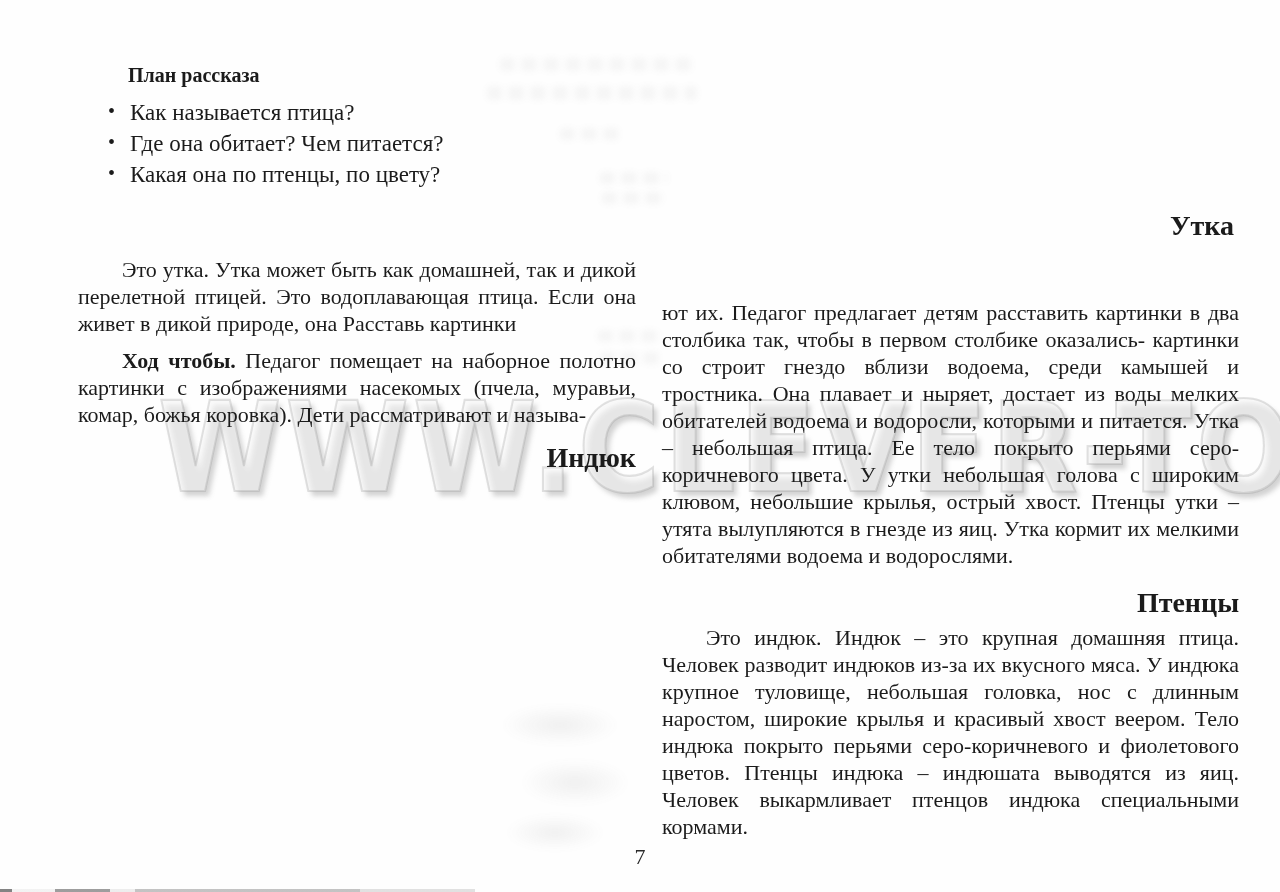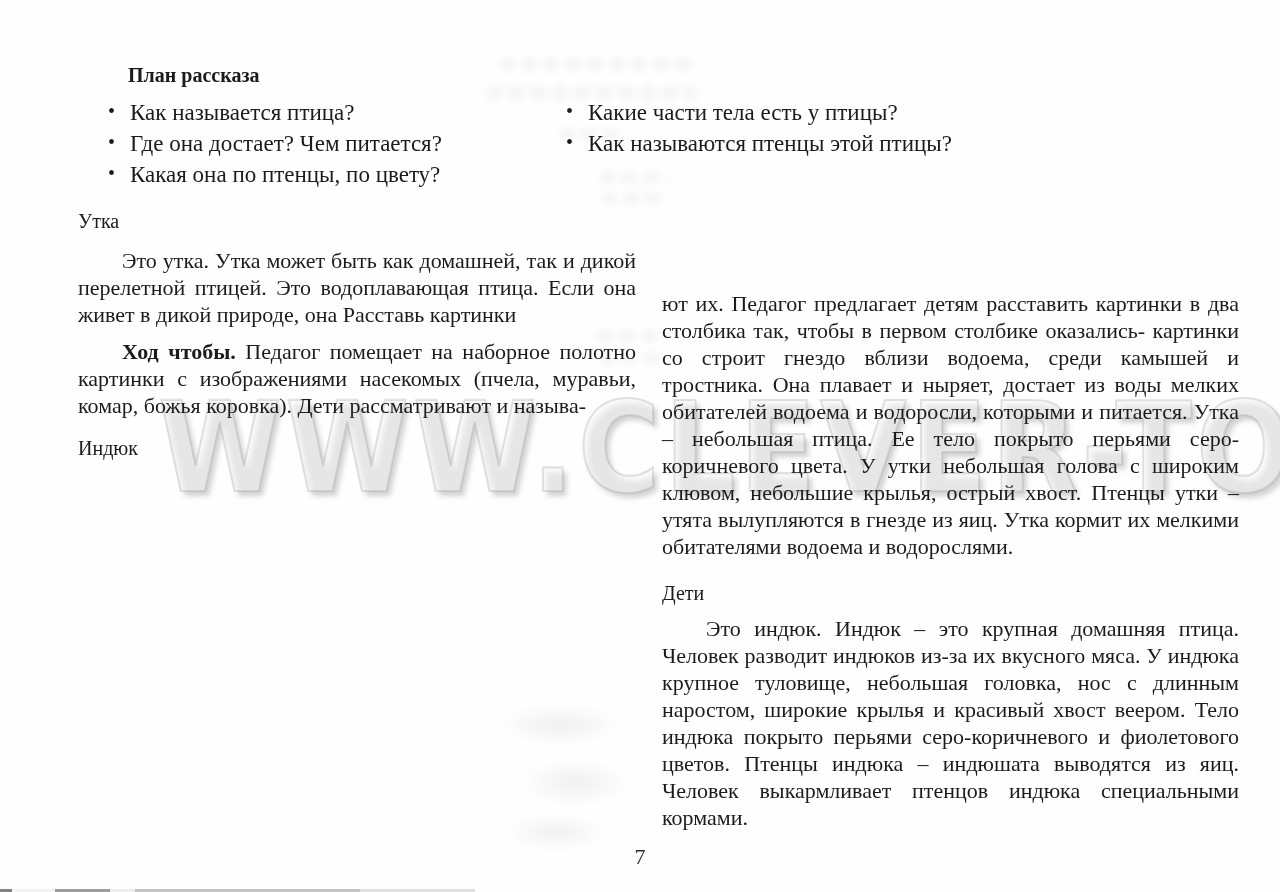--- a/index.html
+++ b/index.html
@@ -73,23 +73,23 @@
   .bullets li { position: relative; padding-left: 24px; }
   .bullets li::before {
     content: "\2022";
     position: absolute;
     left: 2px;
     top: -1px;
     font-size: 20px;
   }
 
   .section-title {
-    font-size: 20px;
-    font-weight: normal;
-    text-align: left;
+    font-size: 28px;
+    font-weight: bold;
+    text-align: right;
     margin: 0;
   }
   .duck-title { margin: 20px 0 14px 0; }
 
   .columns { display: flex; gap: 26px; }
   .col { font-size: 22px; line-height: 27px; text-align: justify; }
   .col-left  { width: 558px; flex: none; }
   .col-right { width: 577px; flex: none; }
 
   .col p { margin: 0; text-indent: 44px; }
@@ -141,44 +141,40 @@
   <div class="ghost blob" style="left:520px; top:760px; width:110px; height:45px;"></div>
   <div class="ghost blob" style="left:505px; top:815px; width:100px; height:35px;"></div>
 
   <div class="content">
 
     <h1 class="plan-title">План рассказа</h1>
 
     <div class="bullet-cols">
       <ul class="bullets bullets-left">
         <li>Как называется птица?</li>
-        <li>Где она достает? Чем питается?</li>
+        <li>Где она обитает? Чем питается?</li>
         <li>Какая она по птенцы, по цвету?</li>
-      </ul>
-      <ul class="bullets bullets-right">
-        <li>Какие части тела есть у птицы?</li>
-        <li>Как называются птенцы этой птицы?</li>
       </ul>
     </div>
 
     <h2 class="section-title duck-title">Утка</h2>
 
     <div class="columns">
 
       <div class="col col-left">
         <p>Это утка. Утка может быть как домашней, так и дикой перелетной птицей. Это водоплавающая птица. Если она живет в дикой природе, она Расставь картинки</p>
         <p class="gap-top"><span class="lead">Ход чтобы.</span><span> Педагог помещает на наборное полотно картинки с изображениями насекомых (пчела, муравьи, комар, божья коровка). Дети рассматривают и называ-</span></p>
 
         <h3 class="section-title tit-title">Индюк</h3>
       </div>
 
       <div class="col col-right">
         <p class="no-indent">ют их. Педагог предлагает детям расставить картинки в два столбика так, чтобы в первом столбике оказались- картинки со строит гнездо вблизи водоема, среди камышей и тростника. Она плавает и ныряет, достает из воды мелких обитателей водоема и водоросли, которыми и питается. Утка – небольшая птица. Ее тело покрыто перьями серо-коричневого цвета. У утки небольшая голова с широким клювом, небольшие крылья, острый хвост. Птенцы утки – утята вылупляются в гнезде из яиц. Утка кормит их мелкими обитателями водоема и водорослями.</p>
 
-        <h3 class="section-title turkey-title">Дети</h3>
+        <h3 class="section-title turkey-title">Птенцы</h3>
         <p>Это индюк. Индюк – это крупная домашняя птица. Человек разводит индюков из-за их вкусного мяса. У индюка крупное туловище, небольшая головка, нос с длинным наростом, широкие крылья и красивый хвост веером. Тело индюка покрыто перьями серо-коричневого и фиолетового цветов. Птенцы индюка – индюшата выводятся из яиц. Человек выкармливает птенцов индюка специальными кормами.</p>
       </div>
 
     </div>
   </div>
 
   <div class="page-number">7</div>
 
   <div class="scan-edge"></div>
 

